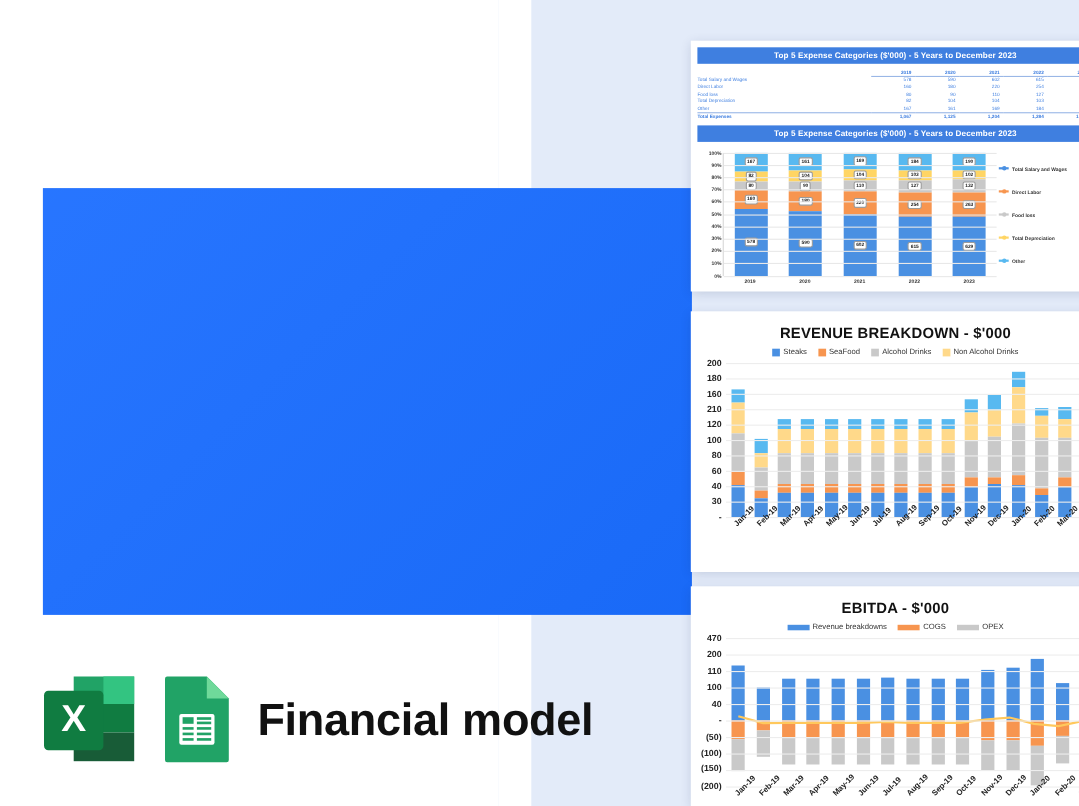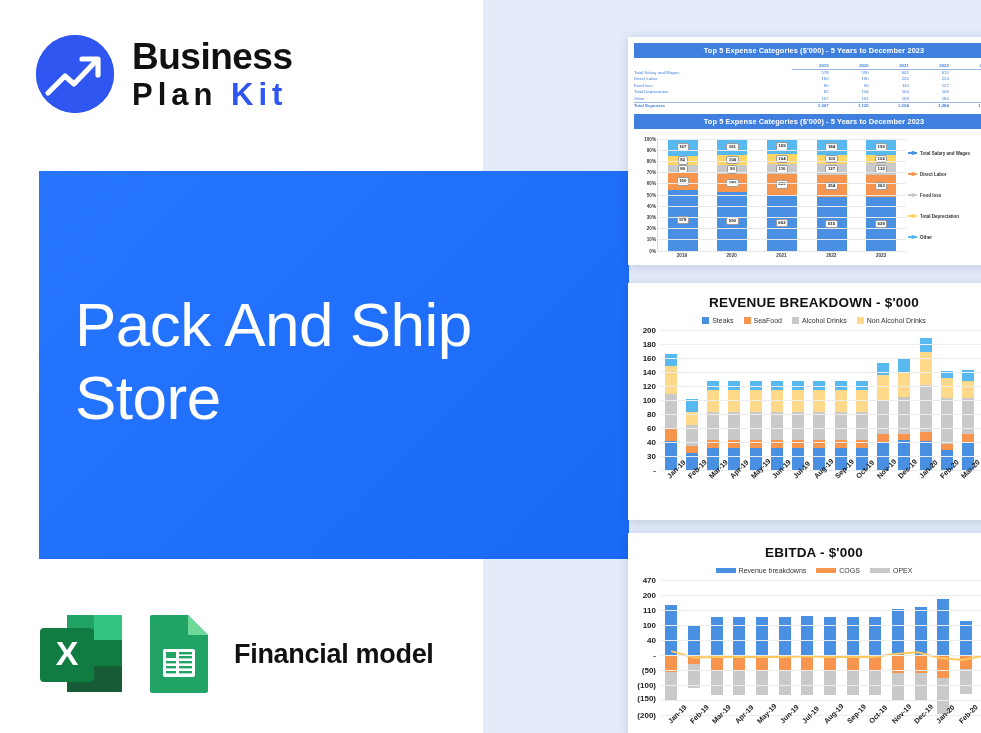--- a/index.html
+++ b/index.html
@@ -41,21 +41,21 @@
   .hero-title {
     position: absolute; left: 75px; top: 288px; width: 520px;
     color: #ffffff; font-size: 62px; font-weight: 400; line-height: 1.18;
     letter-spacing: -0.5px;
   }
 
   
   .footer-row { position: absolute; left: 38px; top: 613px; display: flex; align-items: center; gap: 22px; }
   .xls-icon { width: 86px; height: 82px; position: relative; flex:none; }
   .gs-icon { width: 66px; height: 82px; position: relative; flex:none; }
-  .footer-label { font-size: 27px; font-weight: 700; color: #111; letter-spacing: -0.3px; }
+  .footer-label { font-size: 41px; font-weight: 700; color: #111; letter-spacing: -0.3px; }
 
   
   .card {
     position: absolute; background: #ffffff;
     box-shadow: 0 2px 10px rgba(20,40,90,0.16);
     overflow: hidden;
   }
   #card-expense { left: 628px; top: 37px; width: 372px; height: 228px; }
   #card-revenue { left: 628px; top: 283px; width: 372px; height: 237px; }
   #card-ebitda  { left: 628px; top: 533px; width: 372px; height: 200px; }
@@ -118,36 +118,22 @@
   svg.overlay { position: absolute; left: 0; top: 0; overflow: visible; pointer-events: none; }
 </style>
 </head>
 <body>
 
 <div id="stage">
 
   <div class="bg-light-panel"></div>
   <div class="bg-white-notch-top"></div>
 
-  <div class="logo-wrap">
-    <div class="logo-mark">
-      <svg width="78" height="78" viewBox="0 0 78 78">
-        <circle cx="39" cy="39" r="39" fill="#2f56f0"></circle>
-        <path d="M12 58 L29 41 L38 49 L60 26" stroke="#ffffff" stroke-width="5.2" fill="none" stroke-linecap="round" stroke-linejoin="round"></path>
-        <path d="M46 24 L62 24 L62 40" stroke="#ffffff" stroke-width="5.2" fill="none" stroke-linecap="round" stroke-linejoin="round"></path>
-      </svg>
-    </div>
-    <div class="logo-text">
-      <div class="logo-line1">Business</div>
-      <div class="logo-line2"><span>Plan</span> <span class="kit">Kit</span></div>
-    </div>
-  </div>
 
   <div class="blue-hero"></div>
-  <div class="hero-title">Pack And Ship Store</div>
 
   <div class="footer-row">
     <div class="xls-icon">
       <svg width="86" height="82" viewBox="0 0 86 82">
         <rect x="29" y="2" width="55" height="25" fill="#21a366"></rect>
         <rect x="29" y="27" width="55" height="26" fill="#107c41"></rect>
         <rect x="29" y="53" width="55" height="26" fill="#185c37"></rect>
         <rect x="56" y="2" width="28" height="25" fill="#33c481"></rect>
         <rect x="2" y="15" width="54" height="54" rx="4" fill="#107c41"></rect>
         <text x="29" y="52" font-family="Liberation Sans, sans-serif" font-size="34" font-weight="bold" fill="#ffffff" text-anchor="middle">X</text>
@@ -403,21 +389,21 @@
         <div class="li">
           <div class="sw" style="background: rgb(255, 217, 138);"></div>
           <div class="lt">Non Alcohol Drinks</div>
         </div>
       </div>
     <div class="plotwrap" id="rev-wrap" style="height:170px;">
       <div class="yaxis" id="rev-yaxis">
           <div style="top: 0px;">200</div>
           <div style="top: 14px;">180</div>
           <div style="top: 28px;">160</div>
-          <div style="top: 42px;">140</div>
+          <div style="top: 42px;">210</div>
           <div style="top: 56px;">120</div>
           <div style="top: 70px;">100</div>
           <div style="top: 84px;">80</div>
           <div style="top: 98px;">60</div>
           <div style="top: 112px;">40</div>
           <div style="top: 126px;">30</div>
           <div style="top: 140px;">-</div>
         </div>
       <div class="plot" id="rev-plot" style="height:140px;">
         <div class="bars" id="rev-bars">

